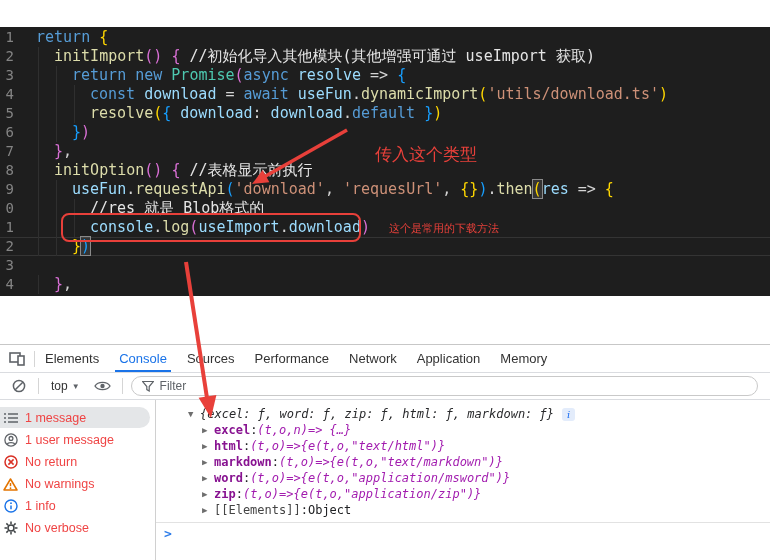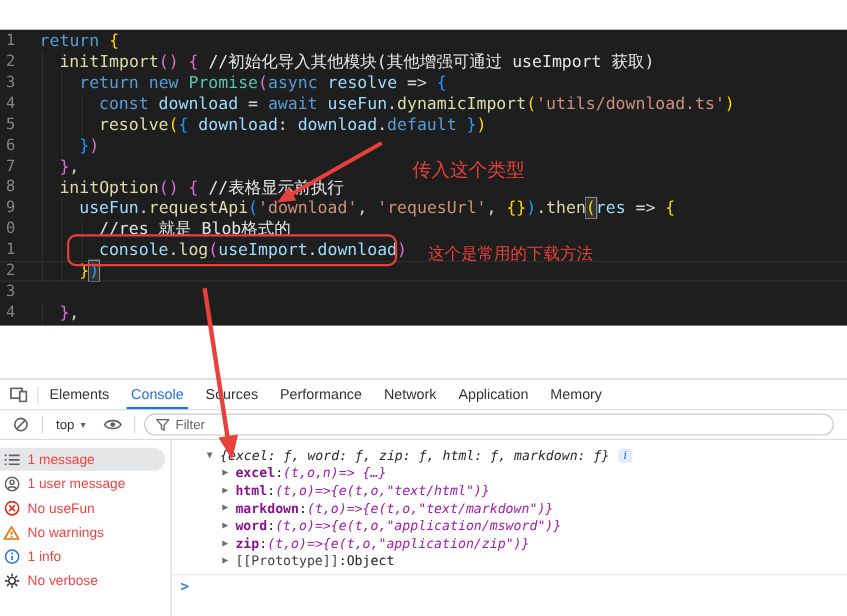--- a/index.html
+++ b/index.html
@@ -29,21 +29,21 @@
   .tk-vr{color:#9cdcfe;} .tk-str{color:#ce9178;} .tk-com{color:#e5e5e5;}
   .tk-pun{color:#d4d4d4;} .tk-b1{color:#ffd700;} .tk-b2{color:#da70d6;} .tk-b3{color:#179fff;}
   .match{ box-shadow:0 0 0 1px #8a8a8a; background:rgba(120,120,120,.25); }
 
   
   .ann-overlay { position:absolute; left:0; top:0; width:770px; height:560px;
     pointer-events:none; z-index:60; }
   .ann-label { position:absolute; color:var(--ann,#e8403a); white-space:nowrap; z-index:61;
     pointer-events:none; font-family:"Liberation Sans",sans-serif; }
   .ann-label.l1 { left:352px; top:143px; font-size:17px;margin-left:23px; }
-  .ann-label.l2 { left:389px; top:221px; font-size:15px; }
+  .ann-label.l2 { left:389px; top:221px; font-size:11px; }
 
   
   .devtools { position:absolute; left:0; top:344px; width:770px; height:216px;
     background:#fff; border-top:1px solid #c7c7c7; }
   .dt-tabs { position:relative; height:28px; border-bottom:1px solid #dadce0;
     display:flex; align-items:center; }
   .dt-devicebtn { width:34px; height:27px; display:flex; align-items:center;
     justify-content:center; cursor:pointer; }
   .dt-sep { width:1px; height:16px; background:#d5d5d5; }
   .dt-tab { padding:0 10px; height:27px; line-height:27px; font-size:13px; color:#333;
@@ -212,21 +212,21 @@
             <span>1 user message</span>
           </div>
           <div class="side-item">
             <span class="side-ico">
               <svg width="14" height="14" viewBox="0 0 14 14">
                 <circle cx="7" cy="7" r="6" fill="none" stroke="#d93025" stroke-width="1.5"></circle>
                 <line x1="4.4" y1="4.4" x2="9.6" y2="9.6" stroke="#d93025" stroke-width="1.5"></line>
                 <line x1="9.6" y1="4.4" x2="4.4" y2="9.6" stroke="#d93025" stroke-width="1.5"></line>
               </svg>
             </span>
-            <span>No useFun</span>
+            <span>No return</span>
           </div>
           <div class="side-item">
             <span class="side-ico">
               <svg width="15" height="13" viewBox="0 0 15 13">
                 <path d="M7.5 1 L14 12 L1 12 Z" fill="none" stroke="#e37400" stroke-width="1.5" stroke-linejoin="round"></path>
                 <line x1="7.5" y1="5" x2="7.5" y2="8.2" stroke="#e37400" stroke-width="1.5"></line>
                 <circle cx="7.5" cy="10.2" r="0.9" fill="#e37400"></circle>
               </svg>
             </span>
             <span>No warnings</span>
@@ -292,21 +292,21 @@
               <span class="c-val">(t,o)=&gt;{e(t,o,"application/msword")}</span>
             </div>
             <div class="c-row lvl1">
               <span class="tri">▶</span>
               <span class="c-key">zip</span>
               <span>: </span>
               <span class="c-val">(t,o)=&gt;{e(t,o,"application/zip")}</span>
             </div>
             <div class="c-row lvl1">
               <span class="tri">▶</span>
-              <span class="c-proto-key">[[Prototype]]</span>
+              <span class="c-proto-key">[[Elements]]</span>
               <span>: </span>
               <span class="c-proto-val">Object</span>
             </div>
           </div>
         <div class="c-promptline"></div>
         <div class="c-prompt">&gt;</div>
       </div>
     </div>
   </div>
 

